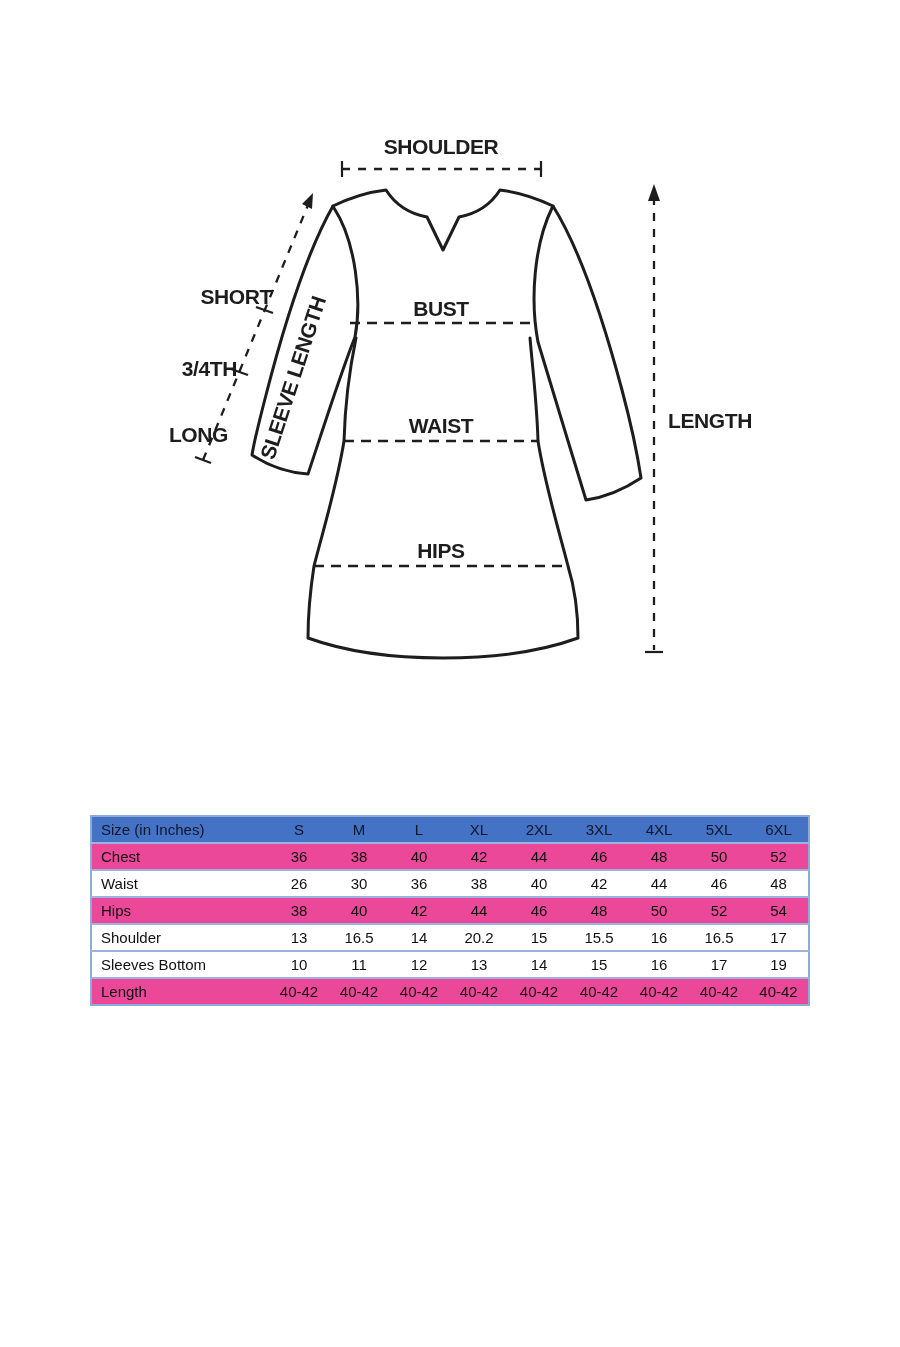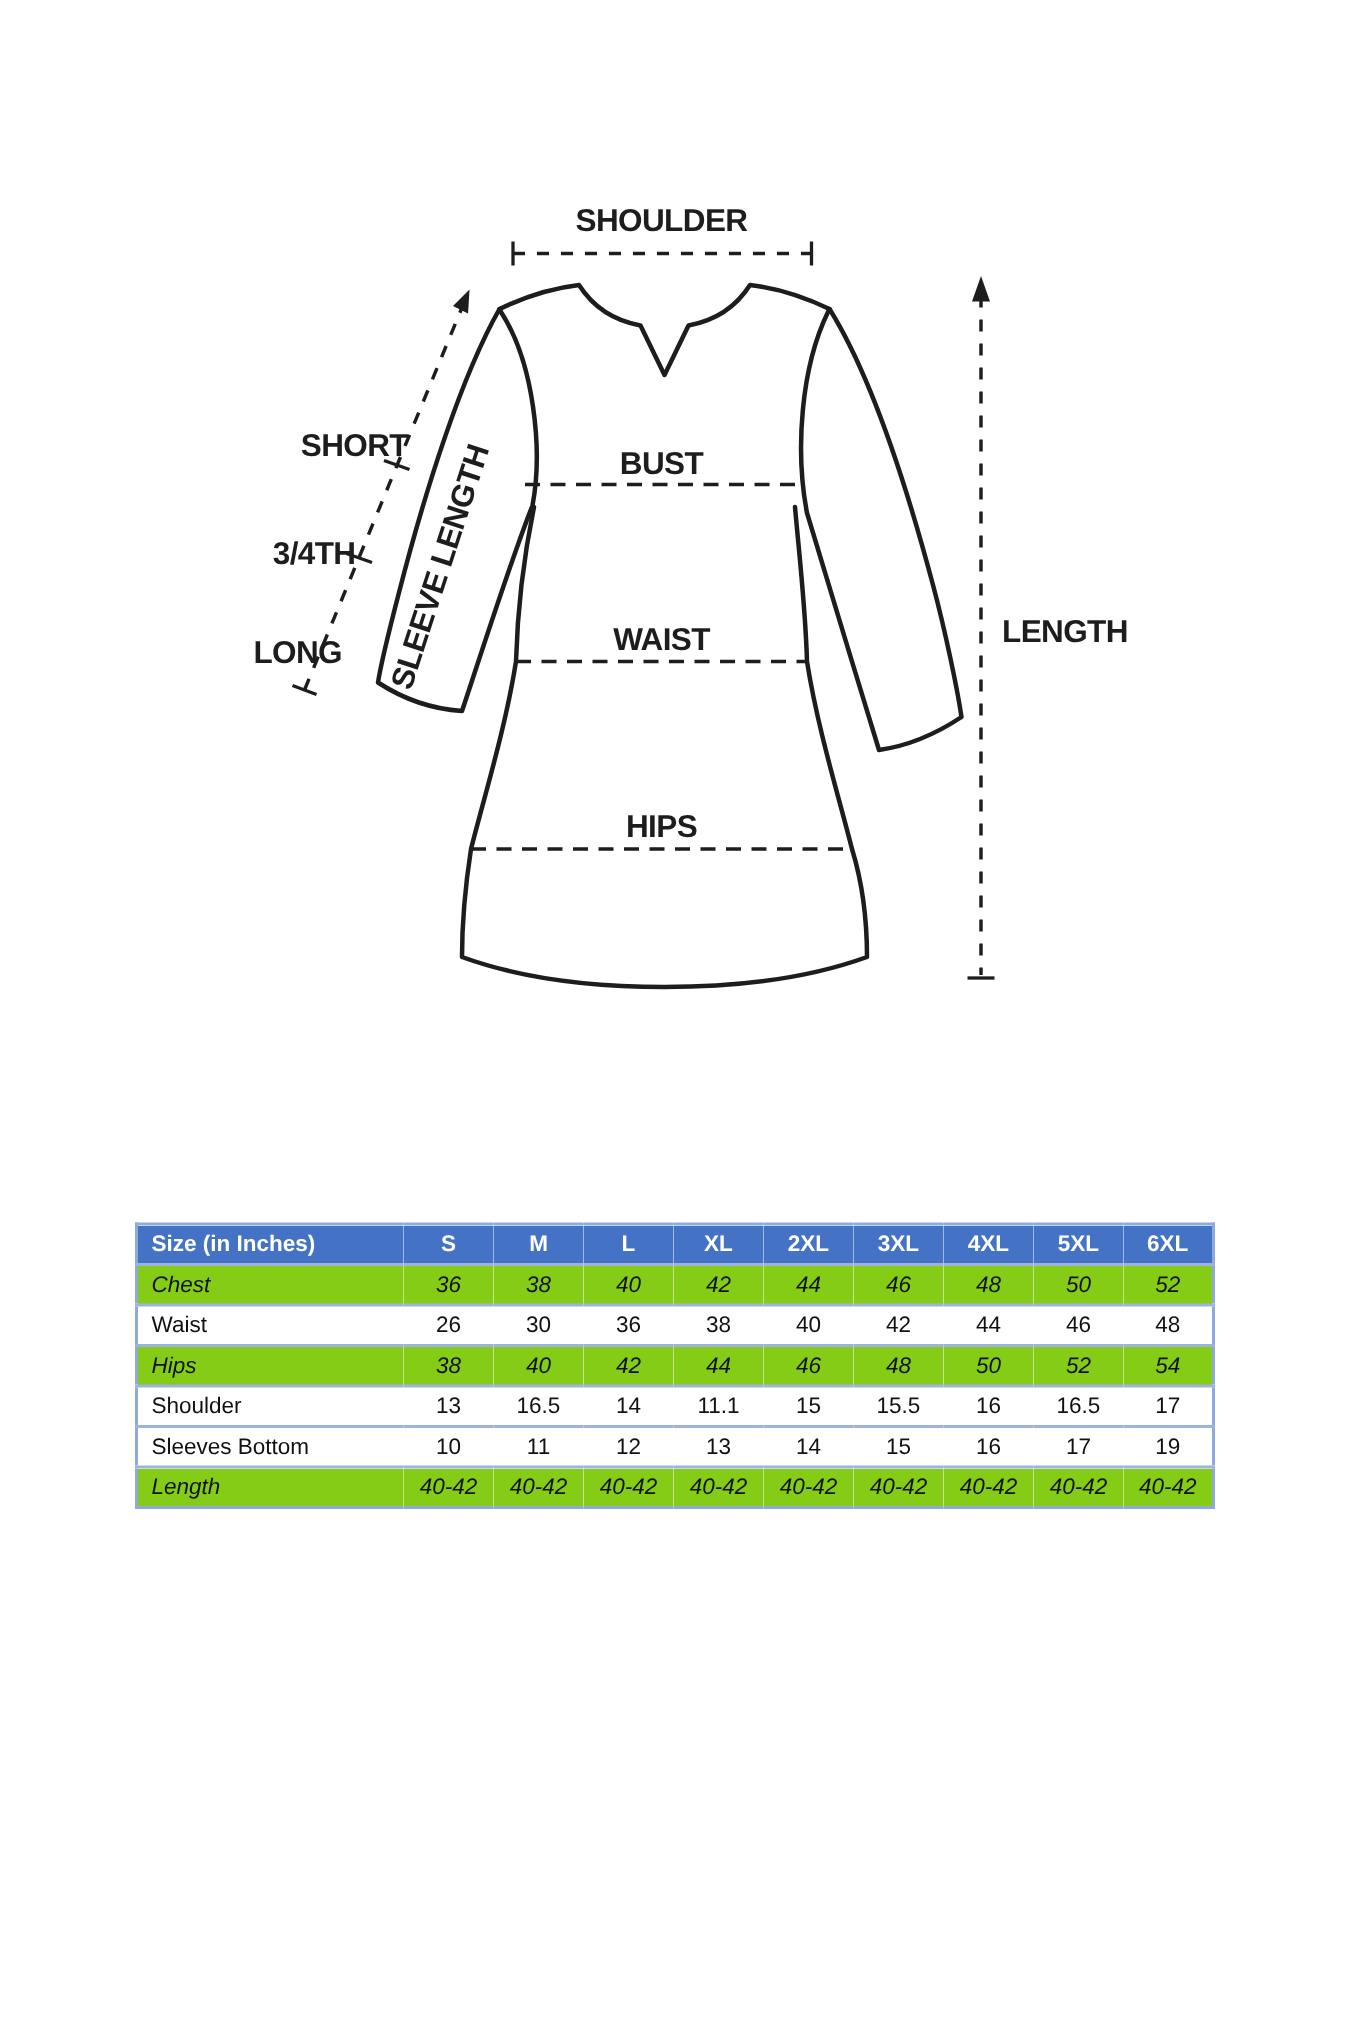--- a/index.html
+++ b/index.html
@@ -38,24 +38,24 @@
   }
   .size-table th,.size-table td{
     border-bottom:2px solid #9DB3DF;
     padding:4px 2px;
     text-align:center;
     white-space:nowrap;
     overflow:hidden;
   }
   .size-table tr:last-child td{border-bottom:none;}
   .size-table th{
-    background:#4472C4;color:#ffffff;font-weight:bold;
+    background:#4472C4;color:#0f172a;font-weight:normal;
   }
   .size-table .col-label{text-align:left;padding-left:9px;}
-  .size-table tr.band td{background:#84cc16;font-style:italic;}
+  .size-table tr.band td{background:#ec4899;}
   .size-table tr.plain td{background:#ffffff;}
   .size-table sup{font-size:10px;line-height:0;}
 </style>
 </head>
 <body>
 
 <div class="page">
 
   <svg class="diagram-svg" width="900" height="770" viewBox="0 0 900 770" xmlns="http://www.w3.org/2000/svg">
 
@@ -195,21 +195,21 @@
         <td>48</td>
         <td>50</td>
         <td>52</td>
         <td>54</td>
       </tr>
       <tr class="plain">
         <td class="col-label">Shoulder</td>
         <td>13</td>
         <td>16.5</td>
         <td>14</td>
-        <td>11.1</td>
+        <td>20.2</td>
         <td>15</td>
         <td>15.5</td>
         <td>16</td>
         <td>16.5</td>
         <td>17</td>
       </tr>
       <tr class="plain">
         <td class="col-label">Sleeves Bottom</td>
         <td>10</td>
         <td>11</td>

